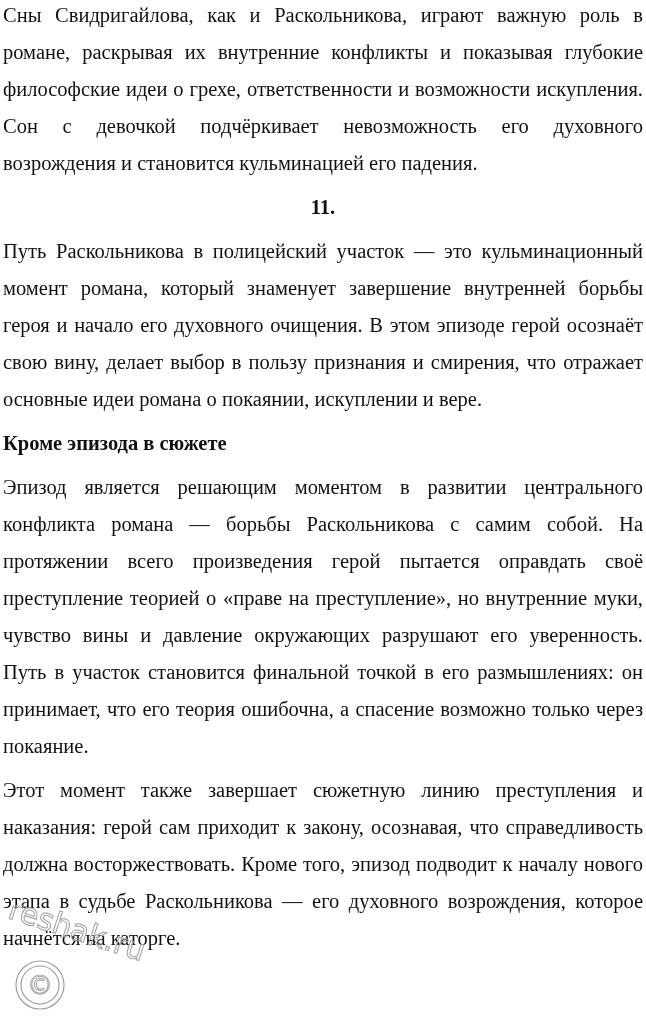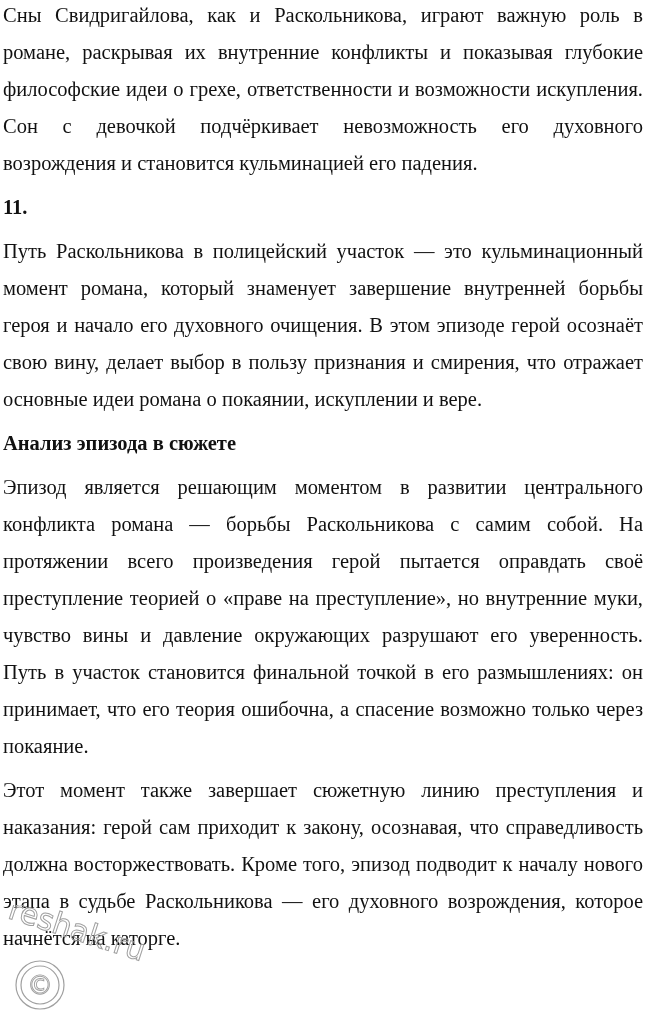--- a/index.html
+++ b/index.html
@@ -28,38 +28,39 @@
       text-align: justify;
     }
     .h {
       margin: 0 0 7px 0;
       font-weight: bold;
       text-align: justify;
     }
     .num {
       margin: 0 0 7px 0;
       font-weight: bold;
+      text-align: center;
     }
     .watermark {
       position: absolute;
       left: 0px;
       top: 905px;
       width: 190px;
       height: 123px;
       pointer-events: none;
     }
   </style>
 </head>
 <body>
 
 <div class="page">
   <p class="p">Сны Свидригайлова, как и Раскольникова, играют важную роль в романе, раскрывая их внутренние конфликты и показывая глубокие философские идеи о грехе, ответственности и возможности искупления. Сон с девочкой подчёркивает невозможность его духовного возрождения и становится кульминацией его падения.</p>
   <p class="num">11.</p>
   <p class="p">Путь Раскольникова в полицейский участок — это кульминационный момент романа, который знаменует завершение внутренней борьбы героя и начало его духовного очищения. В этом эпизоде герой осознаёт свою вину, делает выбор в пользу признания и смирения, что отражает основные идеи романа о покаянии, искуплении и вере.</p>
-  <p class="h">Анализ эпизода в сюжете</p>
+  <p class="h">Кроме эпизода в сюжете</p>
   <p class="p">Эпизод является решающим моментом в развитии центрального конфликта романа — борьбы Раскольникова с самим собой. На протяжении всего произведения герой пытается оправдать своё преступление теорией о «праве на преступление», но внутренние муки, чувство вины и давление окружающих разрушают его уверенность. Путь в участок становится финальной точкой в его размышлениях: он принимает, что его теория ошибочна, а спасение возможно только через покаяние.</p>
   <p class="p">Этот момент также завершает сюжетную линию преступления и наказания: герой сам приходит к закону, осознавая, что справедливость должна восторжествовать. Кроме того, эпизод подводит к началу нового этапа в судьбе Раскольникова — его духовного возрождения, которое начнётся на каторге.</p>
 </div>
 
 <svg class="watermark" viewBox="0 0 190 123" xmlns="http://www.w3.org/2000/svg">
   <g fill="none" stroke="#a0a0a0" stroke-width="1.2">
 
     <circle cx="40" cy="80" r="24"></circle>
     <circle cx="40" cy="80" r="19"></circle>
   </g>

